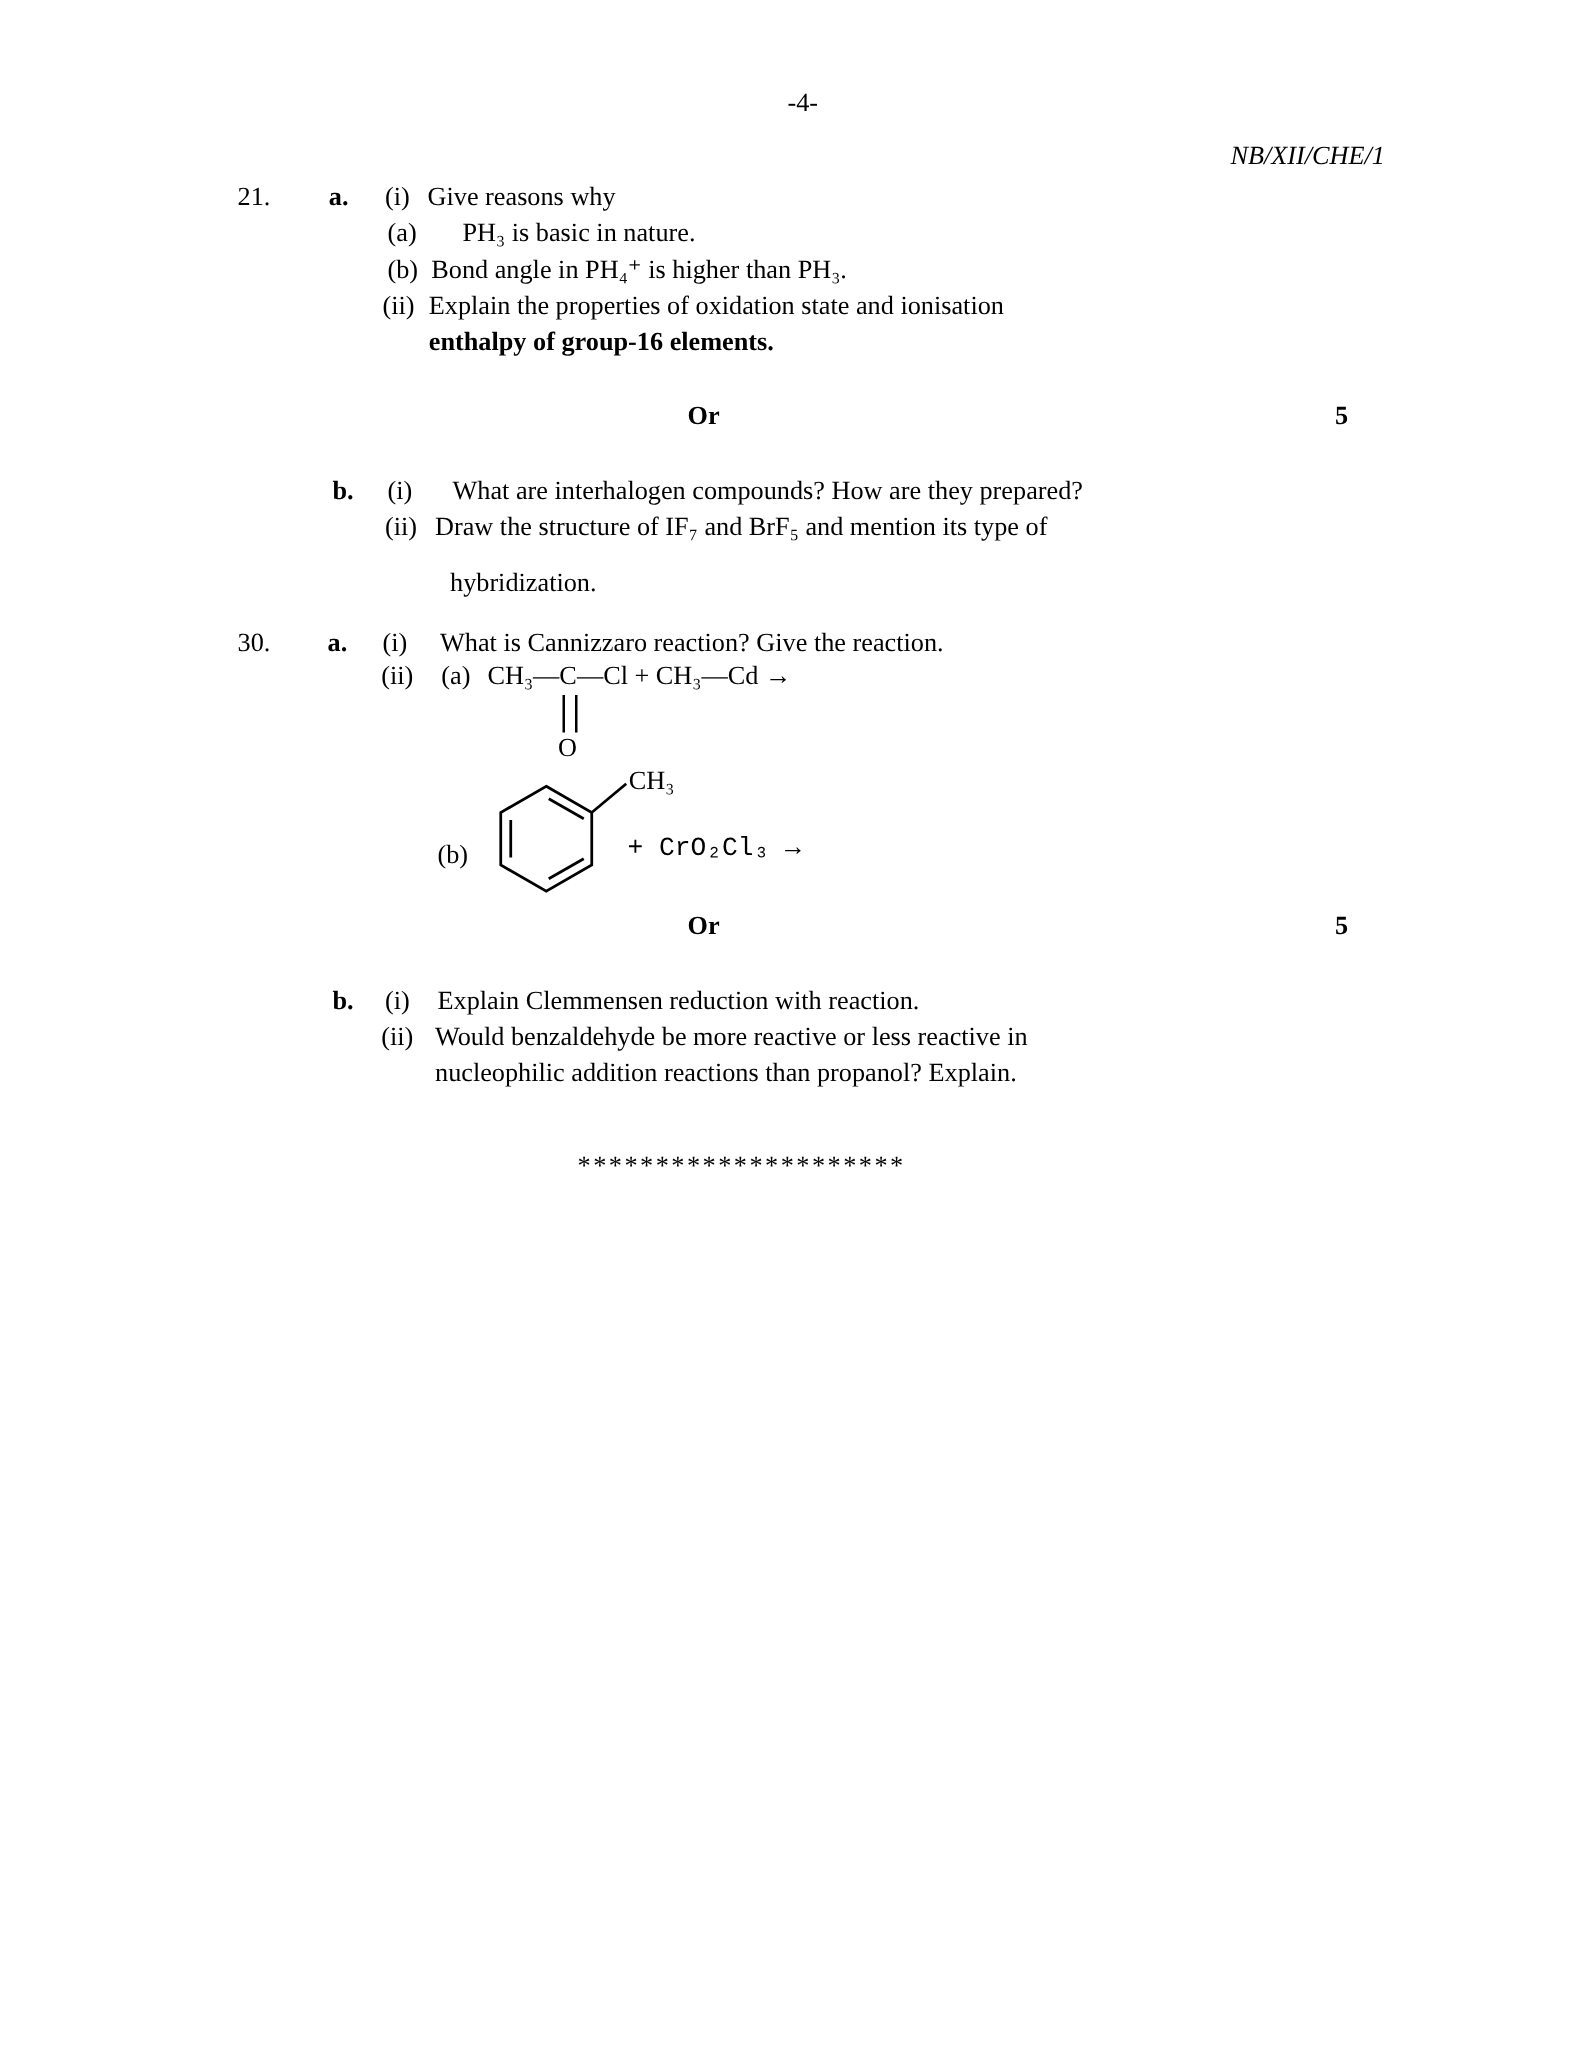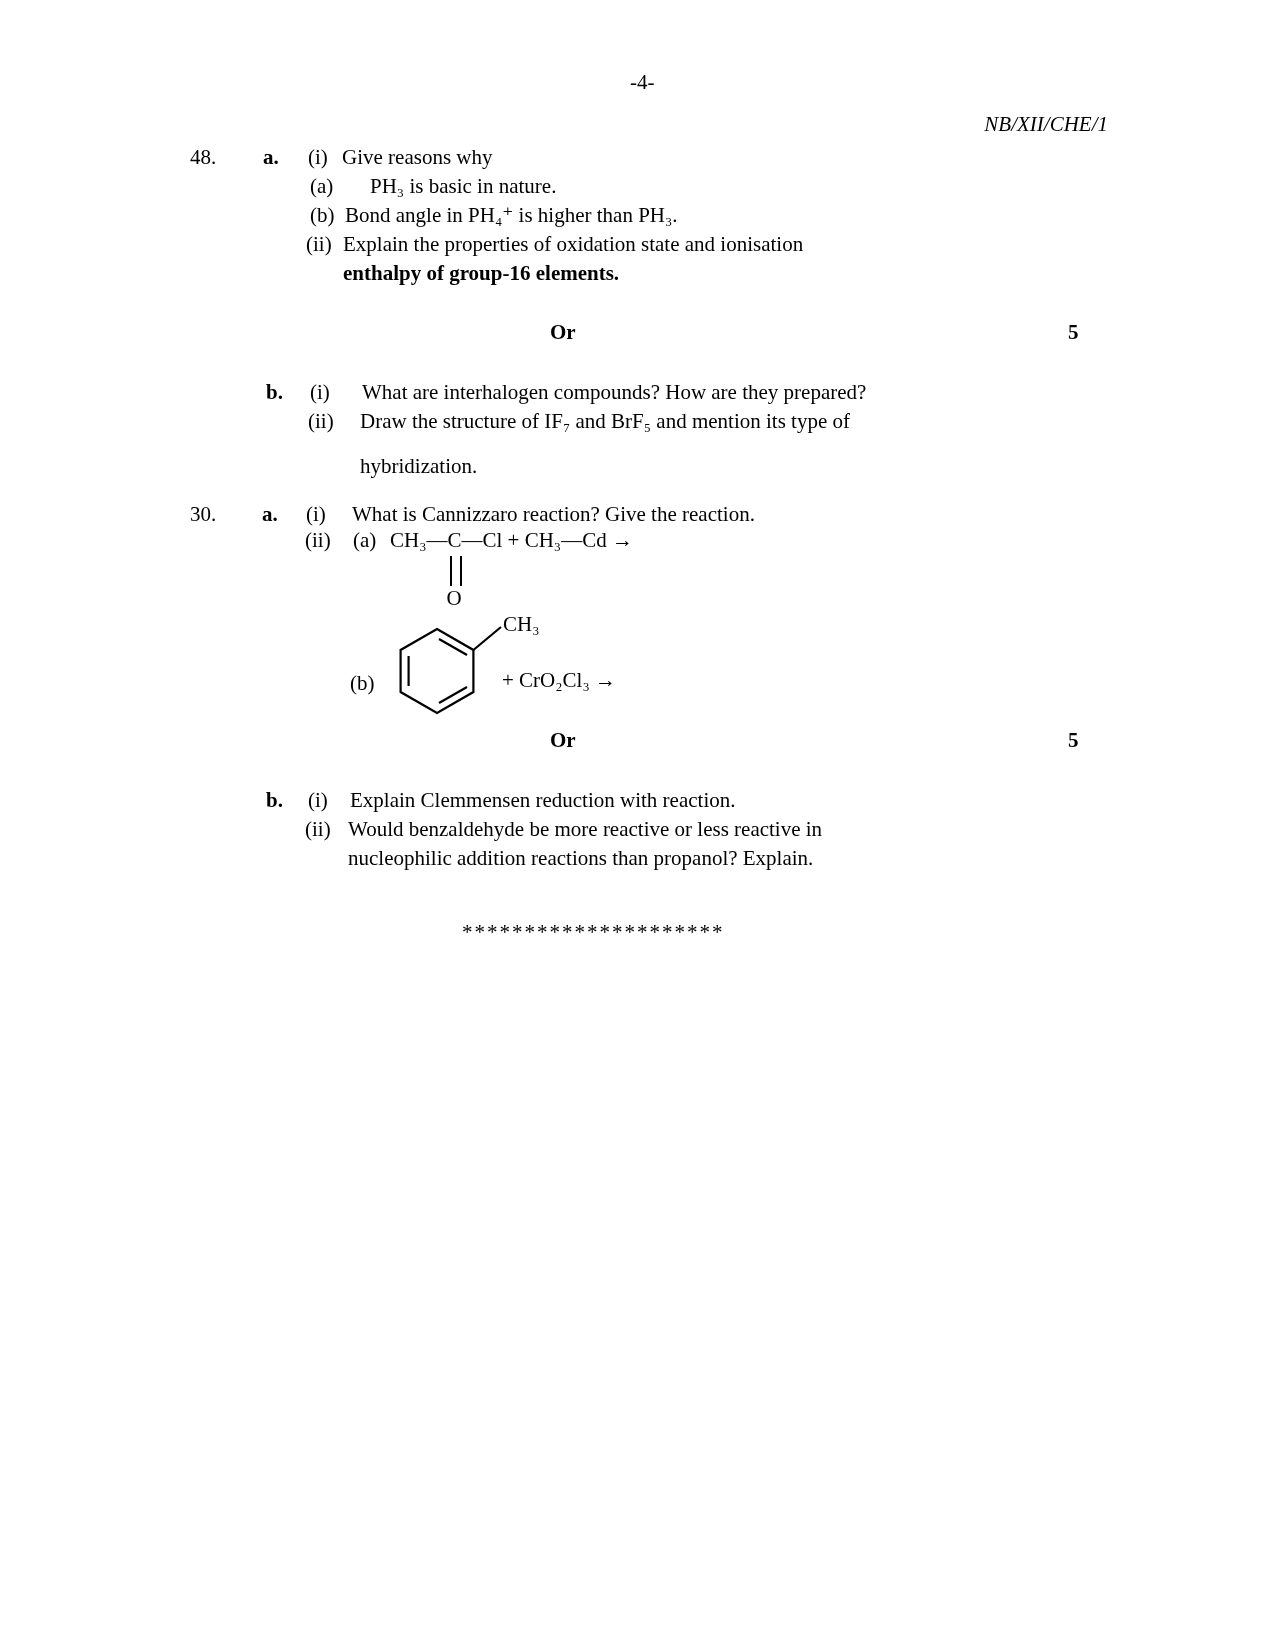--- a/index.html
+++ b/index.html
@@ -31,21 +31,21 @@
 </style>
 </head>
 <body>
 
 <div class="page">
 
   <div class="abs" style="left:630px;top:70px;">-4-</div>
   <div class="abs it right" style="left:880px;top:68px;width:228px;margin-top:44px;">NB/XII/CHE/1</div>
 
   <div>
-    <div class="abs" style="left:190px;top:145px;">48.</div>
+    <div class="abs" style="left:190px;top:145px;">21.</div>
     <div class="abs b" style="left:263px;top:145px;">a.</div>
 
     <div class="abs" style="left:308px;top:145px;">(i)</div>
     <div class="abs" style="left:342px;top:145px;">Give reasons why</div>
 
     <div class="abs" style="left:310px;top:174px;">(a)</div>
     <div class="abs" style="left:352px;top:174px;margin-left:18px;">PH₃ is basic in nature.</div>
 
     <div class="abs" style="left:310px;top:203px;">(b)</div>
     <div class="abs" style="left:345px;top:203px;">Bond angle in PH₄⁺ is higher than PH₃.</div>
@@ -55,21 +55,21 @@
     <div class="abs" style="left:343px;top:261px;font-weight:bold;">enthalpy of group-16 elements.</div>
 
     <div class="abs b" style="left:550px;top:320px;">Or</div>
     <div class="abs b" style="left:1068px;top:320px;">5</div>
 
     <div class="abs b" style="left:266px;top:380px;">b.</div>
     <div class="abs" style="left:310px;top:380px;">(i)</div>
     <div class="abs" style="left:362px;top:380px;">What are interhalogen compounds? How are they prepared?</div>
 
     <div class="abs" style="left:308px;top:409px;">(ii)</div>
-    <div class="abs" style="left:360px;top:409px;text-align:center;">Draw the structure of IF₇ and BrF₅ and mention its type of</div>
+    <div class="abs" style="left:348px;top:409px;text-align:center;">Draw the structure of IF₇ and BrF₅ and mention its type of</div>
     <div class="abs" style="left:360px;top:438px;margin-top:16px;">hybridization.</div>
   </div>
 
   <div>
     <div class="abs" style="left:190px;top:502px;">30.</div>
     <div class="abs b" style="left:262px;top:502px;">a.</div>
 
     <div class="abs" style="left:306px;top:502px;">(i)</div>
     <div class="abs" style="left:352px;top:502px;">What is Cannizzaro reaction? Give the reaction.</div>
 
@@ -82,21 +82,21 @@
 
     <svg class="abs" style="left:375px;top:608px;" width="200" height="130">
       <path d="M 62 21 L 98.4 42 L 98.4 84 L 62 105 L 25.6 84 L 25.6 42 Z"></path>
       <line x1="64" y1="31" x2="92" y2="47"></line>
       <line x1="33.6" y1="48" x2="33.6" y2="78"></line>
       <line x1="92" y1="79" x2="64" y2="95"></line>
       <line x1="98.4" y1="42" x2="126" y2="19"></line>
     </svg>
     <div class="abs" style="left:503px;top:612px;">CH₃</div>
     <div class="abs" style="left:350px;top:671px;">(b)</div>
-    <div class="abs" style="left:502px;top:668px;">+ CrO₂Cl₃ →</div>
+    <div class="abs" style="left:502px;top:668px;font-family:Liberation Mono, monospace;">+ CrO₂Cl₃ →</div>
 
     <div class="abs b" style="left:550px;top:728px;">Or</div>
     <div class="abs b" style="left:1068px;top:728px;">5</div>
 
     <div class="abs b" style="left:266px;top:788px;">b.</div>
     <div class="abs" style="left:308px;top:788px;">(i)</div>
     <div class="abs" style="left:350px;top:788px;text-align:right;">Explain Clemmensen reduction with reaction.</div>
 
     <div class="abs" style="left:305px;top:817px;">(ii)</div>
     <div class="abs" style="left:348px;top:817px;">Would benzaldehyde be more reactive or less reactive in</div>

